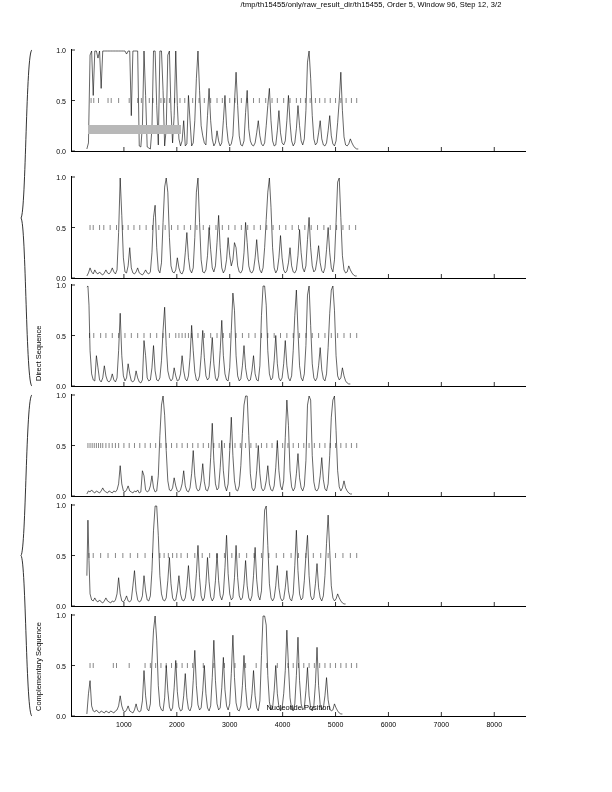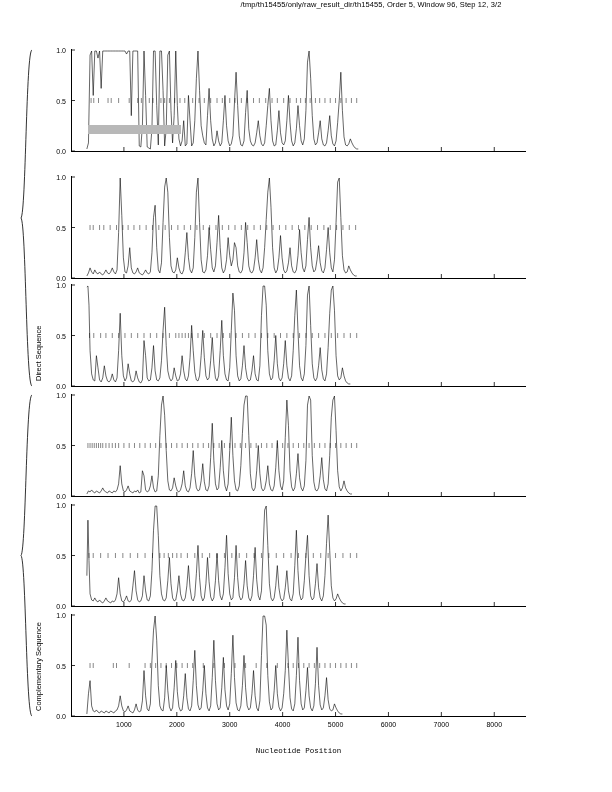--- a/index.html
+++ b/index.html
@@ -472,21 +472,21 @@
           <line x1="280.40697674418607" x2="280.40697674418607" y1="49" y2="54" stroke="#555" stroke-width="0.7"></line>
           <line x1="285.69767441860466" x2="285.69767441860466" y1="49" y2="54" stroke="#555" stroke-width="0.7"></line>
           <polyline points="15.87,99.98 17.46,79.78 19.05,66.65 20.63,91.90 22.22,96.95 23.81,97.96 25.40,95.94 26.98,97.96 28.57,98.97 30.16,96.95 31.74,97.96 33.33,98.97 34.92,96.95 36.51,97.96 38.09,98.97 39.68,96.95 41.27,97.96 42.85,98.97 44.44,96.95 46.03,95.94 47.62,91.90 49.20,81.80 50.79,91.90 52.38,96.95 53.97,97.96 55.55,95.94 57.14,91.90 58.73,96.95 60.31,97.96 61.90,98.97 63.49,95.94 65.08,89.88 66.66,95.94 68.25,97.96 69.84,96.95 71.42,86.85 73.01,56.55 74.60,81.80 76.19,94.93 77.77,96.95 79.36,89.88 80.95,46.45 82.53,16.15 84.12,2.01 85.71,26.25 87.30,71.70 88.88,91.90 90.47,95.94 92.06,96.95 93.65,83.82 95.23,51.50 96.82,76.75 98.41,92.91 99.99,96.95 101.58,93.92 103.17,73.72 104.76,46.45 106.34,77.76 107.93,92.91 109.52,96.95 111.10,95.94 112.69,81.80 114.28,59.58 115.87,83.82 117.45,94.93 119.04,96.95 120.63,91.90 122.22,66.65 123.80,36.35 125.39,71.70 126.98,90.89 128.56,95.94 130.15,93.92 131.74,76.75 133.33,51.50 134.91,79.78 136.50,93.92 138.09,96.95 139.67,91.90 141.26,63.62 142.85,26.25 144.44,66.65 146.02,89.88 147.61,95.94 149.20,93.92 150.78,73.72 152.37,43.42 153.96,75.74 155.55,91.90 157.13,95.94 158.72,89.88 160.31,59.58 161.90,21.20 163.48,63.62 165.07,88.87 166.66,95.94 168.24,96.95 169.83,91.90 171.42,71.70 173.01,41.40 174.59,73.72 176.18,91.90 177.77,95.94 179.35,93.92 180.94,79.78 182.53,56.55 184.12,81.80 185.70,93.92 187.29,96.95 188.88,86.85 190.47,41.40 192.05,2.01 193.64,2.01 195.23,11.10 196.81,61.60 198.40,87.86 199.99,95.94 201.58,93.92 203.16,76.75 204.75,51.50 206.34,79.78 207.92,92.91 209.51,96.95 211.10,93.92 212.69,79.78 214.27,56.55 215.86,16.15 217.45,51.50 219.03,83.82 220.62,94.93 222.21,96.95 223.80,89.88 225.38,61.60 226.97,23.22 228.56,66.65 230.15,89.88 231.73,95.94 233.32,93.92 234.91,76.75 236.49,53.52 238.08,81.80 239.67,93.92 241.26,96.95 242.84,91.90 244.43,69.68 246.02,33.32 247.60,71.70 249.19,90.89 250.78,95.94 252.37,93.92 253.95,81.80 255.54,63.62 257.13,85.84 258.72,94.93 260.30,96.95 261.89,95.94 263.48,89.88 265.06,93.92 266.65,96.95 268.24,98.97 269.83,99.98 271.41,99.98 273.00,NaN 274.59,NaN 276.17,NaN 277.76,NaN 279.35,NaN 280.94,NaN 282.52,NaN 284.11,NaN 285.70,NaN 287.28,NaN 288.87,NaN 289.93,NaN" fill="none" stroke="#000" stroke-width="0.6"></polyline>
         </svg>
       </div>
     </div>
 
   <div class="ylabel" id="ylabel-direct" style="left: 34px; top: 381px;">Direct Sequence</div>
   <div class="ylabel" id="ylabel-comp" style="left: 34px; top: 711px;">Complementary Sequence</div>
 
-  <div class="xlabel" id="xlabel" style="left: 71px; width: 455px; top: 747px; font-family: Liberation Mono, monospace;">Nucleotide Position</div>
+  <div class="xlabel" id="xlabel" style="left: 71px; width: 455px; top: 703px;">Nucleotide Position</div>
 
 <div class="ytick-label" style="left: 44px; top: 151px;">0.0</div>
     <div class="ytick-label" style="left: 44px; top: 100.5px;">0.5</div>
     <div class="ytick-label" style="left: 44px; top: 50px;">1.0</div>
     <div class="ytick-label" style="left: 44px; top: 278px;">0.0</div>
     <div class="ytick-label" style="left: 44px; top: 227.5px;">0.5</div>
     <div class="ytick-label" style="left: 44px; top: 177px;">1.0</div>
     <div class="ytick-label" style="left: 44px; top: 386px;">0.0</div>
     <div class="ytick-label" style="left: 44px; top: 335.5px;">0.5</div>
     <div class="ytick-label" style="left: 44px; top: 285px;">1.0</div>

